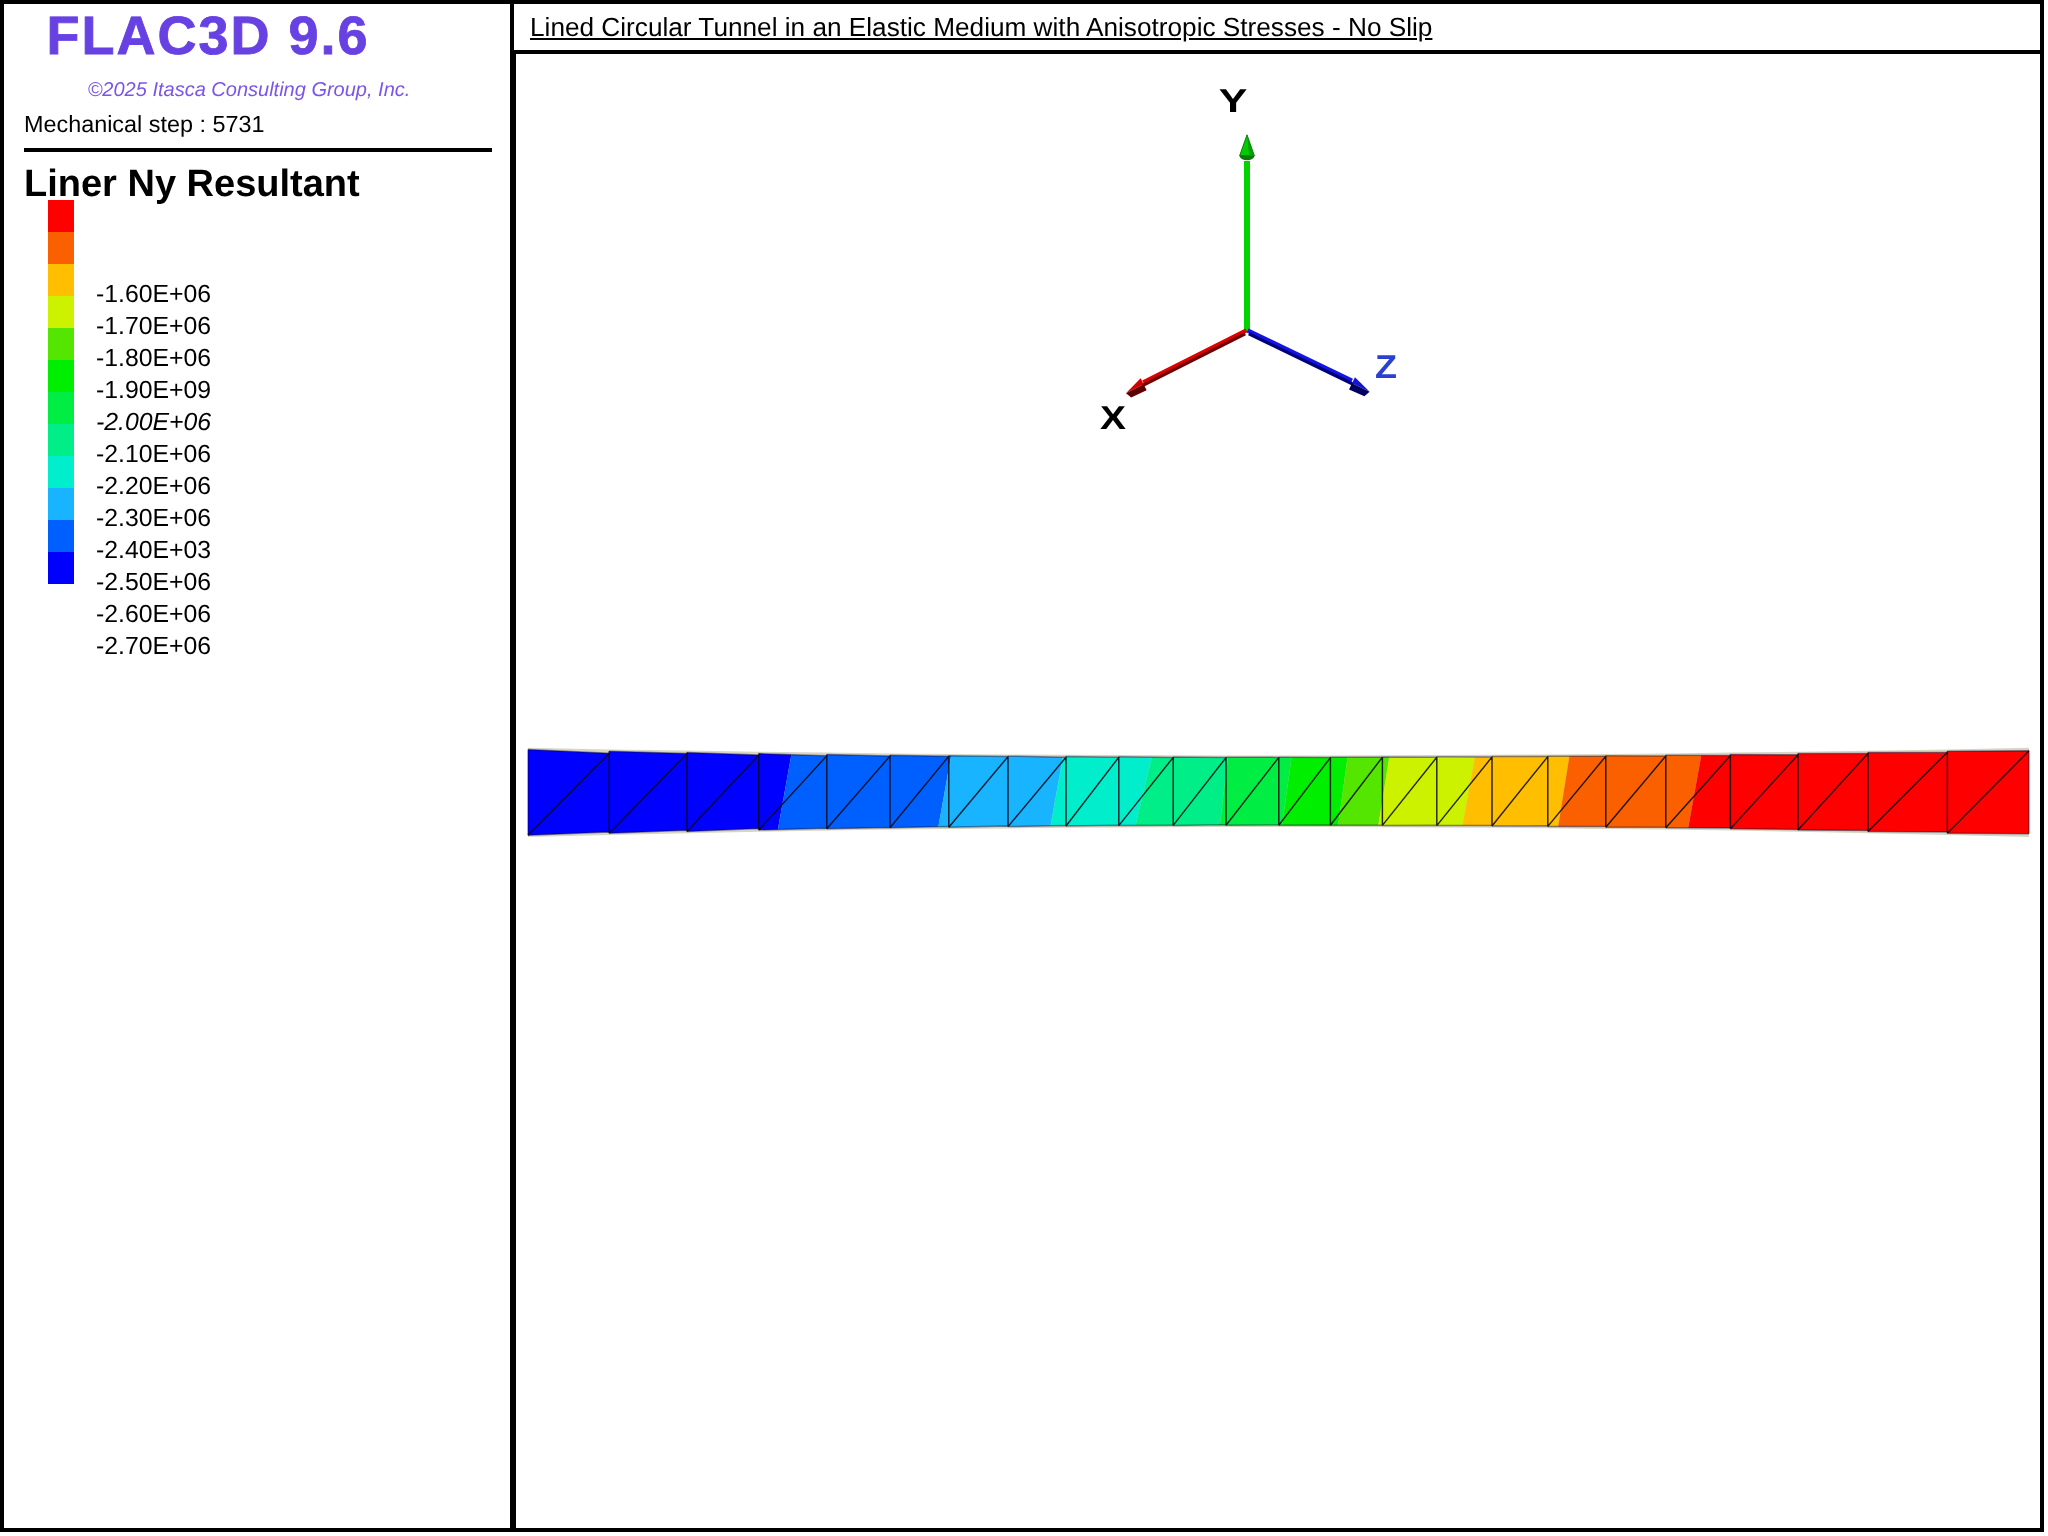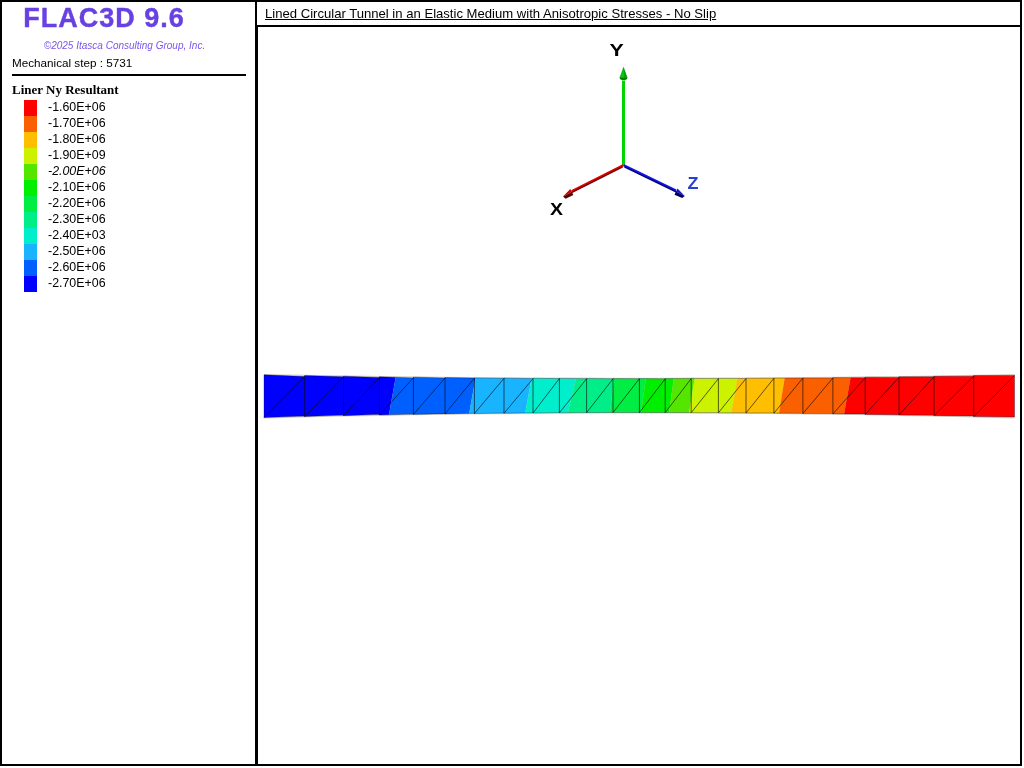--- a/index.html
+++ b/index.html
@@ -1,31 +1,31 @@
 <!DOCTYPE html>
 <html><head>
 <meta charset="utf-8">
 <style>
 html,body{margin:0;padding:0;width:1024px;height:768px;background:#fff;overflow:hidden;}
 body{font-family:"Liberation Sans", sans-serif;position:relative;}
 .abs{position:absolute;}
-.lbl{font-size:12.4px;color:#000;line-height:15px;white-space:pre;}
+.lbl{font-size:12.4px;color:#000;line-height:15px;white-space:pre;margin-top:40px;}
 </style>
 </head>
 <body>
 <div class="abs" style="left:0;top:0;width:1022px;height:766px;border:2px solid #000;box-sizing:border-box;background:#fff;"></div>
 <div class="abs" style="left:255px;top:0;width:2.5px;height:766px;background:#000;"></div>
 <div class="abs" style="left:255px;top:0;width:767px;height:27px;border:2px solid #000;box-sizing:border-box;background:#fff;"></div>
 <div class="abs" style="left:265px;top:2px;width:750px;height:23px;line-height:23px;font-size:13.1px;color:#000;text-decoration:underline;">Lined Circular Tunnel in an Elastic Medium with Anisotropic Stresses - No Slip</div>
 
 <div class="abs" style="left:0;top:2.5px;width:208px;text-align:center;font-size:27px;letter-spacing:1px;font-weight:bold;color:#6741E2;-webkit-text-stroke:0.4px #6741E2;">FLAC3D 9.6</div>
 <div class="abs" style="left:0;top:39.5px;width:249px;text-align:center;font-size:10px;color:#7A55E8;font-style:italic;">©2025 Itasca Consulting Group, Inc.</div>
 <div class="abs" style="left:12px;top:55.5px;font-size:11.7px;color:#000;">Mechanical step : 5731</div>
 <div class="abs" style="left:11.5px;top:74px;width:234px;height:2.3px;background:#000;"></div>
-<div class="abs" style="left:12px;top:81.5px;font-size:13px;font-weight:bold;color:#000;font-family:Liberation Serif, serif;">Liner Ny Resultant</div>
+<div class="abs" style="left:12px;top:81.5px;font-size:19px;font-weight:bold;color:#000;">Liner Ny Resultant</div>
 <div style="position:absolute;left:24px;top:99.7px;width:12.5px;height:16.1px;background:#FF0000"></div>
 <div class="lbl" style="position:absolute;left:48px;top:99.8px;">-1.60E+06</div>
 <div style="position:absolute;left:24px;top:115.8px;width:12.5px;height:16.1px;background:#FA6000"></div>
 <div class="lbl" style="position:absolute;left:48px;top:115.8px;">-1.70E+06</div>
 <div style="position:absolute;left:24px;top:131.8px;width:12.5px;height:16.1px;background:#FFBE00"></div>
 <div class="lbl" style="position:absolute;left:48px;top:131.9px;">-1.80E+06</div>
 <div style="position:absolute;left:24px;top:147.9px;width:12.5px;height:16.1px;background:#CCF200"></div>
 <div class="lbl" style="position:absolute;left:48px;top:148px;">-1.90E+09</div>
 <div style="position:absolute;left:24px;top:163.9px;width:12.5px;height:16.1px;background:#55E600"></div>
 <div class="lbl" style="position:absolute;left:48px;top:164px;font-style:italic;">-2.00E+06</div>

